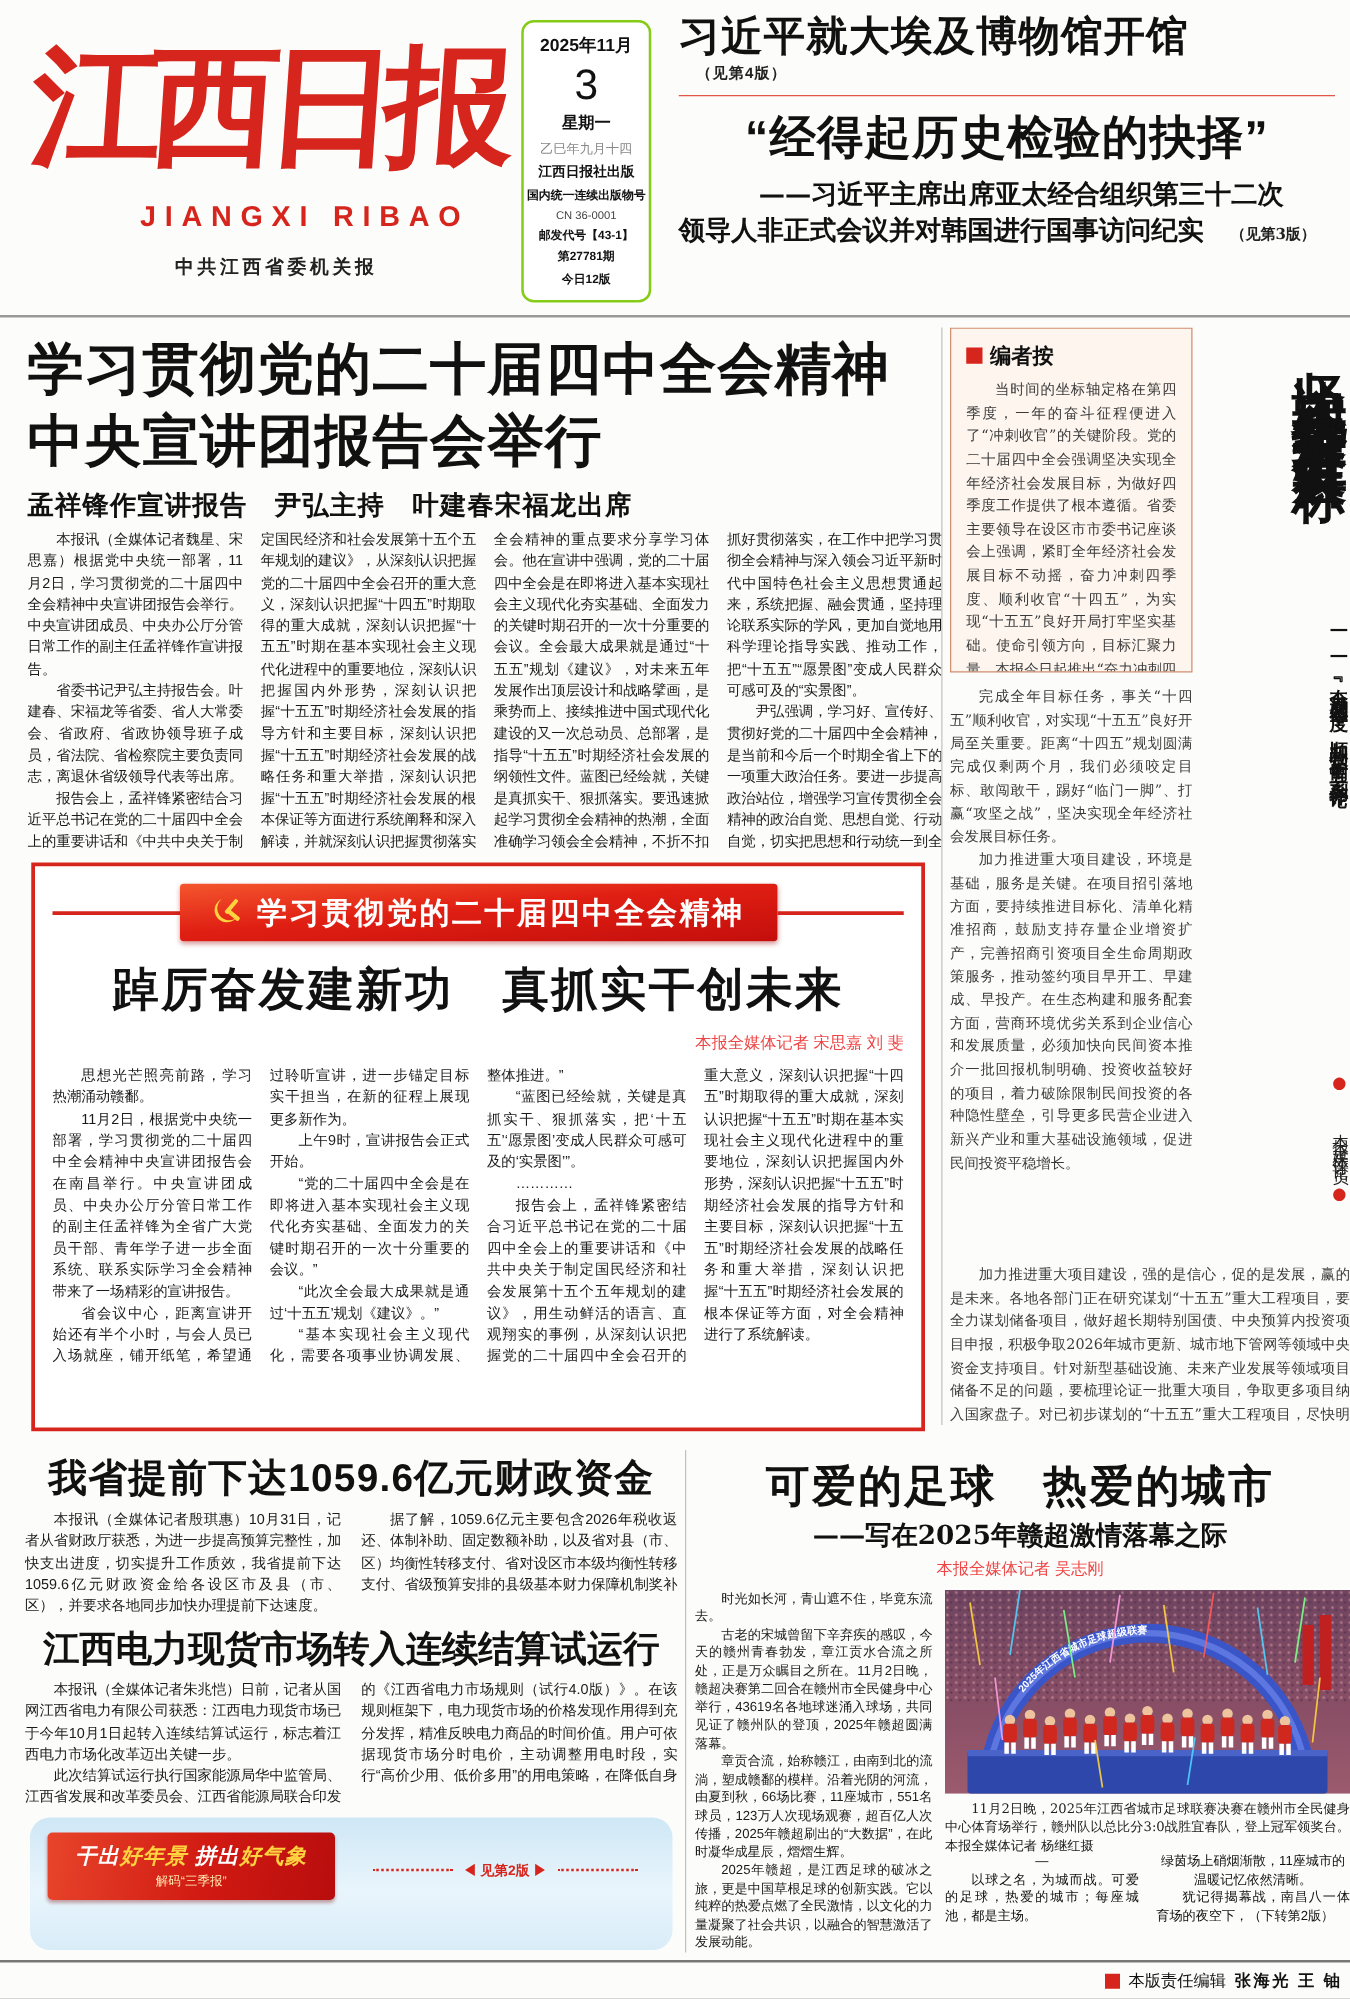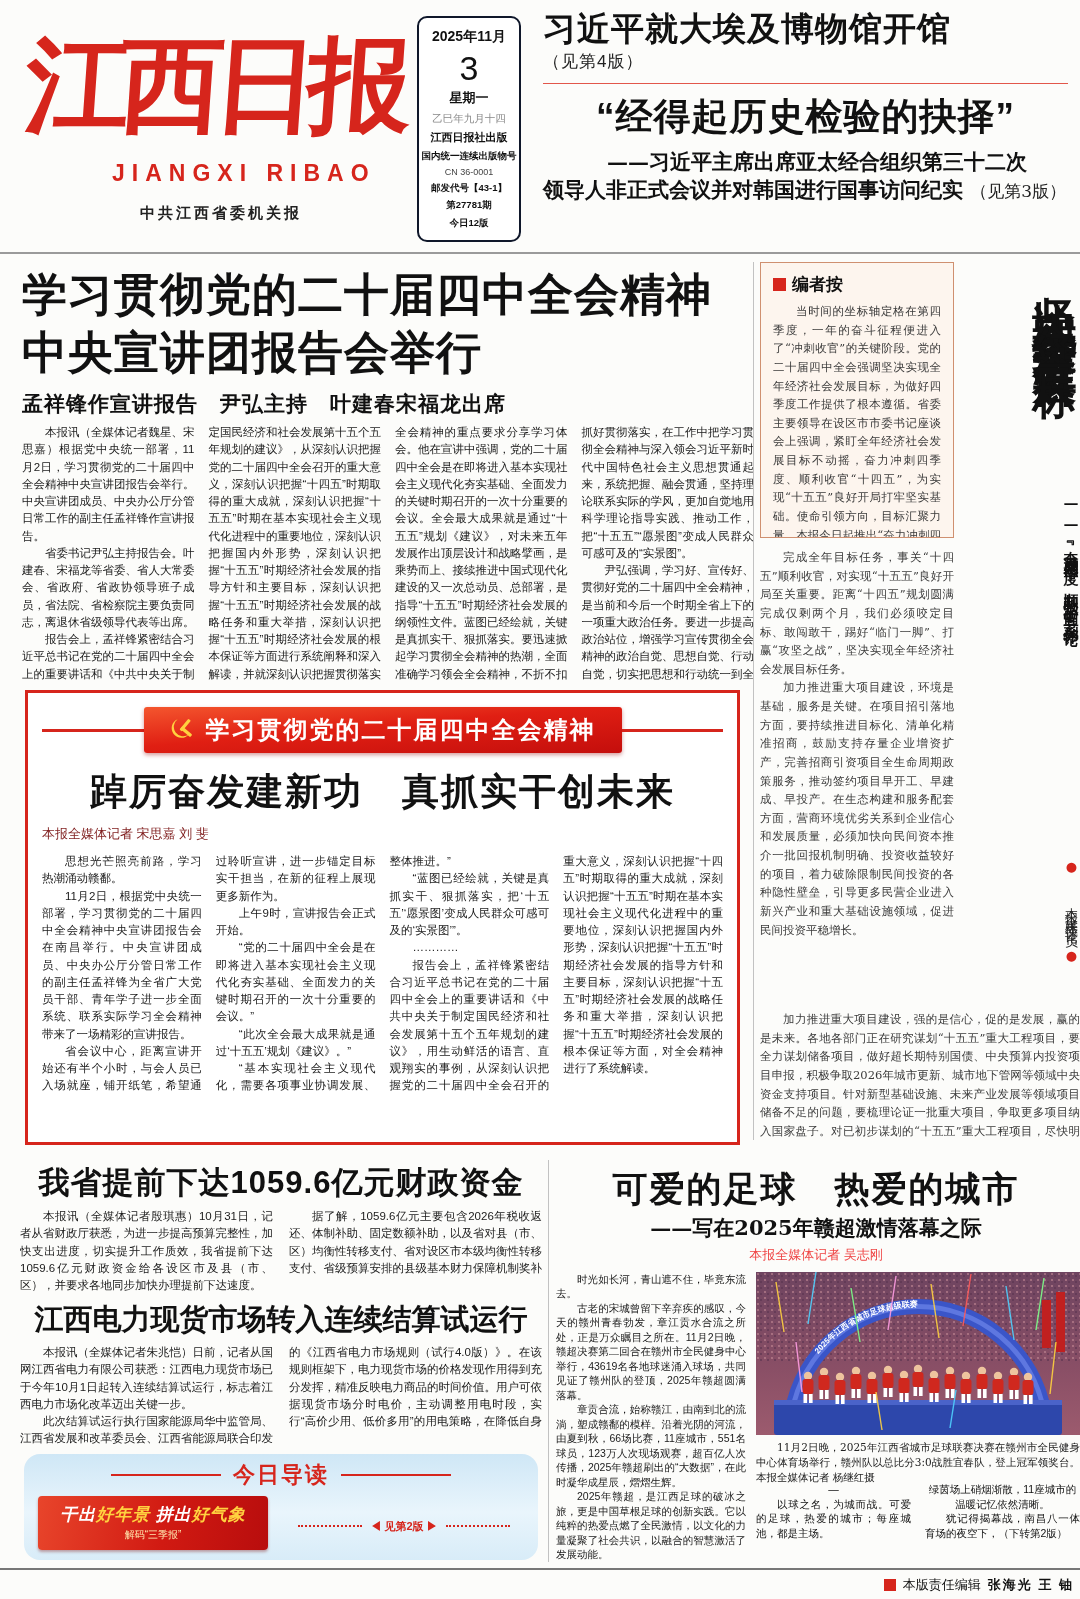--- a/index.html
+++ b/index.html
@@ -4,55 +4,55 @@
 <style>
   * { margin:0; padding:0; box-sizing:border-box; }
   body { background:#888; font-family:"Liberation Sans", sans-serif; }
   .page { position:relative; width:1080px; height:1599px; margin:0 auto; background:#fcfcfa; color:#111; overflow:hidden; }
 
   
   .masthead-title { position:absolute; left:26px; top:28px; width:400px; font-family:"DejaVu Serif", serif; font-weight:bold; font-size:104px; line-height:1.1; color:#d6251c; letter-spacing:-10px; transform:skewX(-4deg); }
   .masthead-pinyin { position:absolute; left:112px; top:160px; color:#d6251c; font-size:23px; font-weight:bold; letter-spacing:7px; }
   .masthead-organ { position:absolute; left:140px; top:204px; color:#222; font-size:15px; font-weight:bold; letter-spacing:3px; }
 
-  .datebox { position:absolute; left:417px; top:16px; width:104px; height:226px; border:2px solid #0f172a; border-radius:10px; display:flex; flex-direction:column; align-items:center; justify-content:space-evenly; padding:6px 2px; text-align:center; background:#fff; }
+  .datebox { position:absolute; left:417px; top:16px; width:104px; height:226px; border:2px solid #84cc16; border-radius:10px; display:flex; flex-direction:column; align-items:center; justify-content:space-evenly; padding:6px 2px; text-align:center; background:#fff; }
   .db-ym { font-size:14px; font-weight:bold; }
   .db-day { font-size:34px; line-height:1; }
   .db-week { font-size:13px; font-weight:bold; }
   .db-lunar { font-size:10.5px; color:#888; font-family:"DejaVu Serif", serif; }
   .db-pub { font-size:11px; font-family:"DejaVu Serif", serif; font-weight:bold; }
   .db-s { font-size:9.5px; font-weight:bold; }
   .db-cn { font-size:9px; color:#444; }
 
   
   .toph-wrap { position:absolute; left:543px; top:8px; width:525px; }
   .toph1 { font-size:33px; font-weight:bold; line-height:1.3; letter-spacing:1px; }
   .toph1-refrow { display:flex; align-items:flex-end; }
-  .pageref { font-size:17px; font-weight:normal; color:#222; margin-left:0; white-space:nowrap; }
+  .pageref { font-size:12px; font-weight:bold; color:#222; margin-left:14px; white-space:nowrap; }
   .red-div { border-top:1px solid #e2564a; margin:10px 0 8px 0; }
   .toph2 { font-size:37px; font-weight:bold; text-align:center; letter-spacing:1px; }
   .toph2-sub { font-family:"DejaVu Serif", serif; font-weight:bold; font-size:21px; line-height:1.35; margin-top:6px; }
   .toph2-sub .ind { padding-left:64px; }
   .hr-top { position:absolute; left:0; top:252px; width:1080px; border-top:2px solid #9a9a9a; }
 
   
   .lead-h1 { position:absolute; left:22px; top:266px; width:735px; font-size:45px; font-weight:bold; line-height:1.28; letter-spacing:1px; }
   .lead-sub { position:absolute; left:22px; top:390px; font-size:21px; font-weight:bold; letter-spacing:1px; }
   .lead-body { position:absolute; left:22px; top:424px; width:732px; height:262px; column-count:4; column-gap:14px; overflow:hidden; }
   .bodytext p { font-size:11.5px; line-height:1.5; text-align:justify; text-indent:2em; color:#1a1a1a; }
 
   
   .redbox { position:absolute; left:25px; top:690px; width:715px; height:455px; border:3px solid #d6251c; background:#fff; padding:0 14px; overflow:hidden; }
   .banner-row { display:flex; align-items:center; margin-top:14px; }
   .banner-line { flex:1; border-top:3px solid #d6251c; }
   .banner { background:linear-gradient(175deg,#f4562e 0%, #e01f13 45%, #c40e0c 100%); color:#fff; font-size:24px; font-weight:bold; letter-spacing:2px; padding:7px 26px; border-radius:3px; box-shadow:0 2px 4px rgba(150,0,0,.4); display:flex; align-items:center; gap:10px; }
   .party-icon { width:26px; height:26px; flex:none; }
   .redbox-h2 { text-align:center; font-size:37px; font-weight:bold; letter-spacing:2px; margin-top:14px; }
   .redbox-sub { text-align:center; font-family:"DejaVu Serif", serif; font-weight:bold; font-size:20px; margin-top:8px; }
-  .redbox-byline { text-align:left; font-size:13px; color:#7f1d1d; margin-top:8px; }
+  .redbox-byline { text-align:right; font-size:13px; color:#ef4444; margin-top:8px; }
   .redbox-body { margin-top:10px; height:252px; column-count:4; column-gap:14px; overflow:hidden; }
 
   
   .vline { position:absolute; width:1px; background:#c2c2c2; }
   .right-col { position:absolute; left:760px; top:262px; width:320px; height:878px; overflow:hidden; }
   .right-top { display:flex; gap:8px; }
   .narrow-col { width:194px; }
   .editor-note { border:1px solid #cf9070; background:#fdf5ee; padding:10px 12px; height:276px; overflow:hidden; }
   .en-title { font-size:17px; font-weight:bold; display:flex; align-items:center; gap:6px; }
   .en-sq { width:13px; height:13px; background:#d6251c; display:inline-block; }
@@ -230,25 +230,20 @@
       <p>据了解，1059.6亿元主要包含2026年税收返还、体制补助、固定数额补助，以及省对县（市、区）均衡性转移支付、省对设区市本级均衡性转移支付、省级预算安排的县级基本财力保障机制奖补资金、资源枯竭城市转移支付、重点生态功能区转移支付、农业转移人口市民化奖励资金等。</p>
     </div>
 
   <div class="pow-h2">江西电力现货市场转入连续结算试运行</div>
   <div class="pow-body bodytext">
       <p>本报讯（全媒体记者朱兆恺）日前，记者从国网江西省电力有限公司获悉：江西电力现货市场已于今年10月1日起转入连续结算试运行，标志着江西电力市场化改革迈出关键一步。</p>
       <p>此次结算试运行执行国家能源局华中监管局、江西省发展和改革委员会、江西省能源局联合印发的《江西省电力市场规则（试行4.0版）》。在该规则框架下，电力现货市场的价格发现作用得到充分发挥，精准反映电力商品的时间价值。用户可依据现货市场分时电价，主动调整用电时段，实行“高价少用、低价多用”的用电策略，在降低自身用能成本的同时，助力电网实现移峰填谷，提升整体运行效率。</p>
     </div>
 
   <div class="guide-box">
-    <div class="guide-title-row">
-      <div class="guide-line"></div>
-      <div class="guide-title">今日导读</div>
-      <div class="guide-line"></div>
-    </div>
     <div class="guide-content">
       <div class="promo-banner">
         <div class="promo-main">
           <span>干出</span><span class="gold">好年景</span>
           <span>拼出</span><span class="gold">好气象</span>
         </div>
         <div class="promo-sub">解码“三季报”</div>
       </div>
       <div class="guide-item">
         <div class="guide-nav">

